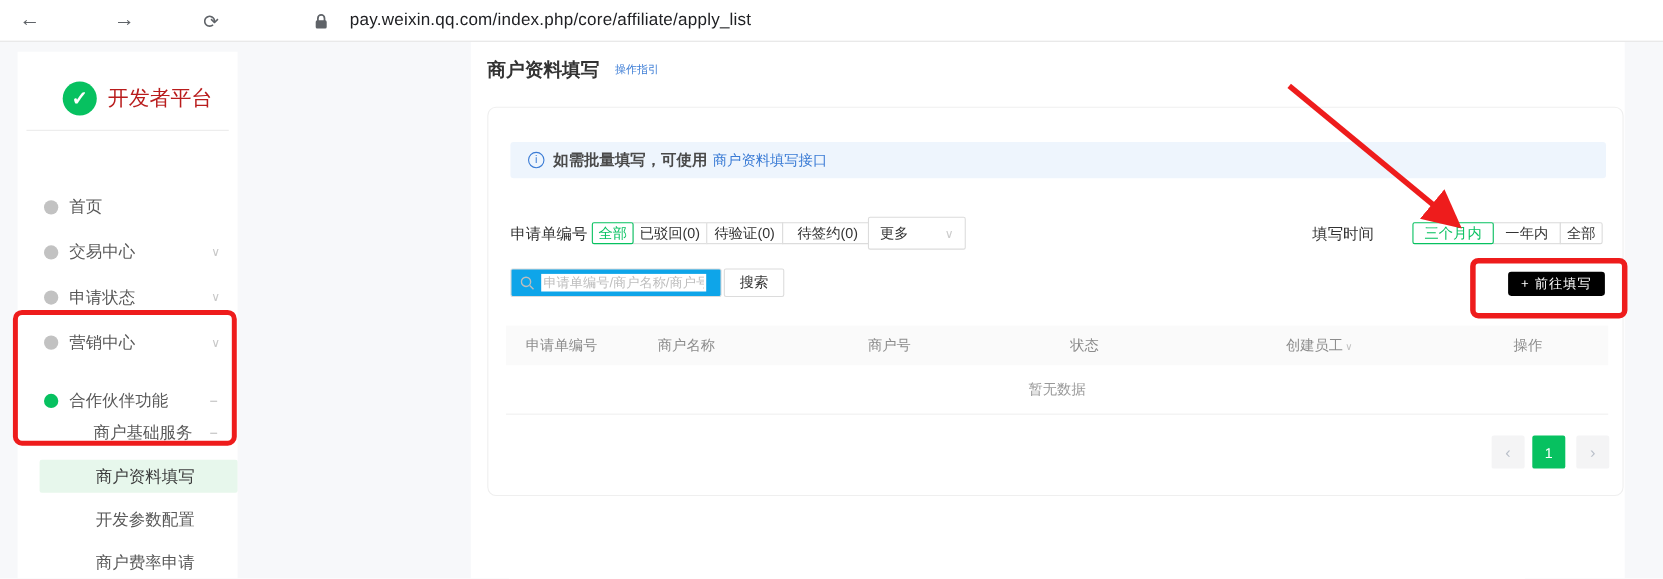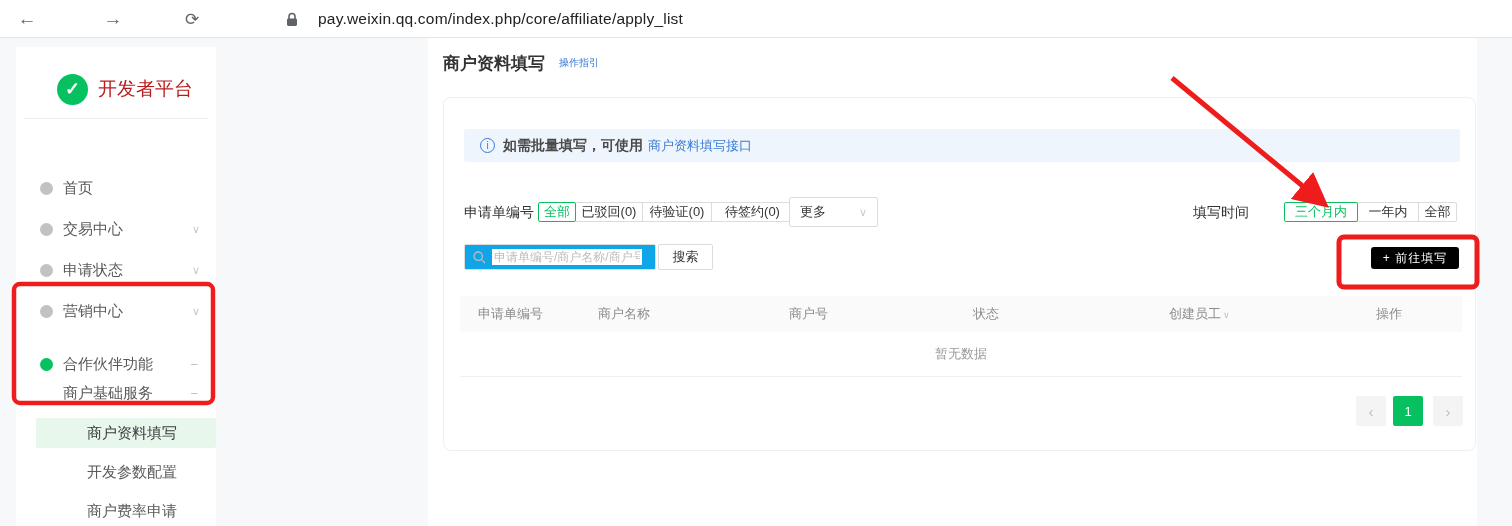--- a/index.html
+++ b/index.html
@@ -27,21 +27,21 @@
     justify-content:center; }
   #logo-text { margin-left:10px; font-size:19px; color:#b91c1c; }
   #side-divider { position:absolute; left:8px; right:8px; top:71px; border-bottom:1px solid #ececec; }
   .side-item { position:absolute; left:0; width:200px; height:30px; display:flex;
     align-items:center; font-size:15px; color:#595959; cursor:pointer; }
   .dot { width:13px; height:13px; border-radius:50%; background:#c2c2c2;
     margin-left:24px; margin-right:10px; flex:0 0 auto; }
   .dot.green { background:#07c160; }
   .side-chev { margin-left:auto; margin-right:16px; color:#c8c8c8; font-size:11px; }
   .side-minus { margin-left:auto; margin-right:18px; color:#bfbfbf; font-size:13px; }
-  .side-item.lvl2 { padding-left:47px;justify-content:flex-end; }
+  .side-item.lvl2 { padding-left:69px;justify-content:flex-end; }
   .side-item.lvl3 { padding-left:71px; }
   .side-item.active { left:20px; width:180px; background:#e7f7ec; padding-left:51px;
     color:#3c3c3c; border-radius:2px; }
 
   
   #main { position:absolute; left:428px; top:38px; width:1049px; height:488px; background:#fff; }
   #title-row { position:absolute; left:15px; top:12px; height:26px; display:flex; align-items:center; }
   #page-title { font-size:17px; color:#333; font-weight:600; }
   #guide-link { margin-left:14px; font-size:10px; color:#3a7bd5; cursor:pointer; }
 

